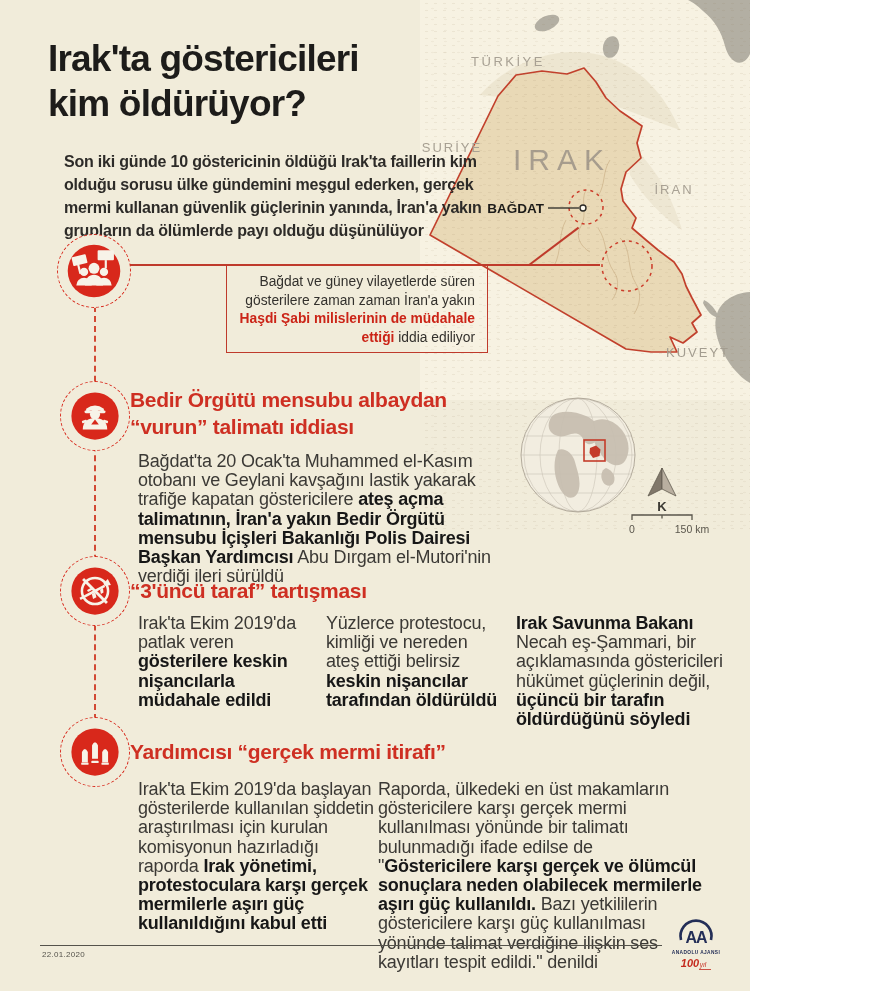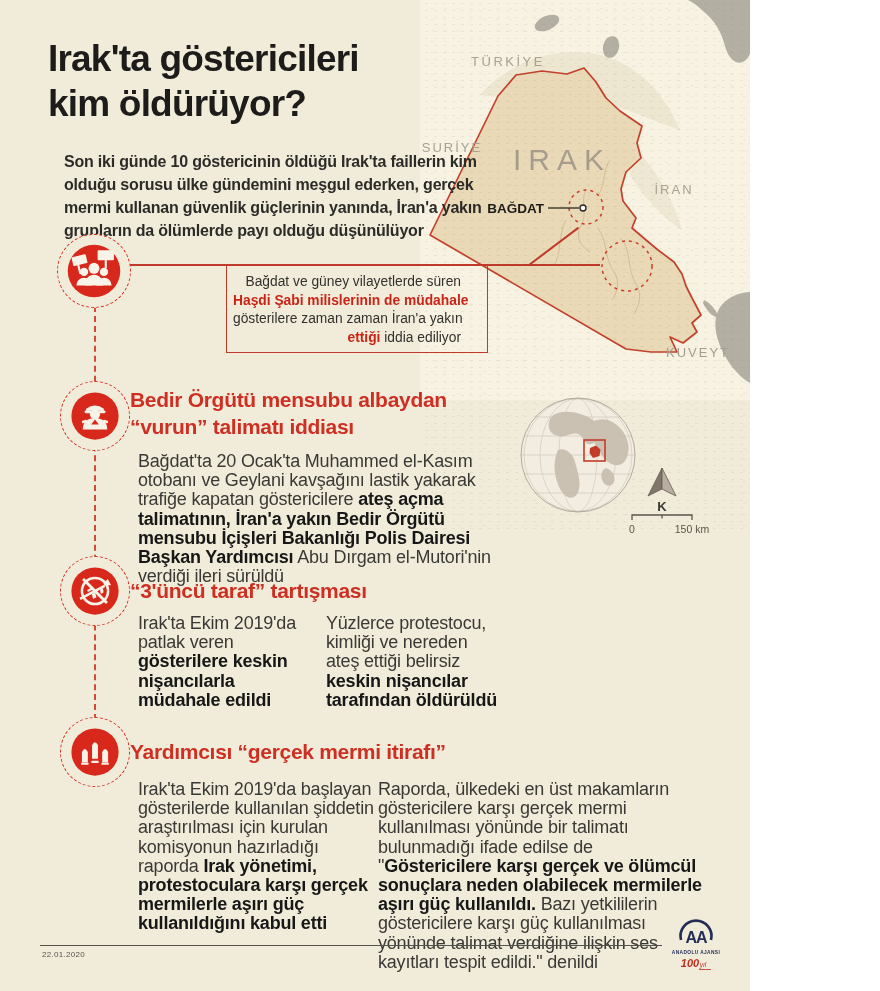--- a/index.html
+++ b/index.html
@@ -13,21 +13,21 @@
     background-size:9px 7px,13px 11px;background-position:0 0,4px 3px;opacity:.5;}
   .title{position:absolute;left:48px;top:36px;width:400px;margin:0;
     font-size:37px;line-height:45px;font-weight:700;letter-spacing:-0.8px;color:#1d1c1a;white-space:pre-line;}
   .intro{position:absolute;left:48px;top:134px;width:424px;margin:16px;
     font-size:16px;line-height:23px;font-weight:700;letter-spacing:-0.2px;color:#2d2b28;}
   .vline{position:absolute;left:94px;top:306px;height:414px;width:0;border-left:2px dashed #d24a35;}
   .connector{position:absolute;left:126px;top:264px;width:474px;height:1.8px;background:#bf3a2b;}
   .connector-diag{position:absolute;left:529px;top:264px;width:62px;height:1.8px;background:#bf3a2b;
     transform:rotate(-37deg);transform-origin:left center;}
   .callout{position:absolute;left:226px;top:264px;width:262px;height:89px;border:1.5px solid #bf3a2b;
-    box-sizing:border-box;padding:8px 26px 0 6px;text-align:right;
+    box-sizing:border-box;padding:8px 12px 0 6px;text-align:right;
     font-size:13.8px;line-height:18.5px;color:#33312d;white-space:nowrap;}
   .callout .b{font-weight:700;color:#cb2417;}
   .icon-wrap{position:absolute;}
   .icon-ring{position:absolute;left:0;top:0;width:100%;height:100%;border-radius:50%;
     border:1.5px dashed #d8281b;background:#f1ecda;box-sizing:border-box;}
   .icon-svg{position:absolute;}
   .sec-heading{position:absolute;margin:0;font-size:21px;line-height:27px;font-weight:700;
     letter-spacing:-0.3px;color:#ce2f22;white-space:pre-line;}
   .body-text{position:absolute;margin:8px;font-size:18px;line-height:19.2px;letter-spacing:-0.2px;color:#3b3935;}
   .body-text .b{font-weight:700;color:#171717;}
@@ -86,22 +86,22 @@
     <h1 class="title">Irak'ta göstericileri
 kim öldürüyor?</h1>
     <p class="intro">Son iki günde 10 göstericinin öldüğü Irak'ta faillerin kim olduğu sorusu ülke gündemini meşgul ederken, gerçek mermi kullanan güvenlik güçlerinin yanında, İran'a yakın grupların da ölümlerde payı olduğu düşünülüyor</p>
 
     <div class="vline"></div>
     <div class="connector"></div>
     <div class="connector-diag"></div>
 
     <div class="callout">
       <div><span>Bağdat ve güney vilayetlerde süren</span></div>
+      <div><span>gösterilere zaman zaman İran'a yakın</span></div>
       <div><span class="b">Haşdi Şabi milislerinin de müdahale</span></div>
-      <div><span>gösterilere zaman zaman İran'a yakın</span></div>
       <div><span class="b">ettiği</span><span> iddia ediliyor</span></div>
     </div>
 
     <div class="icon-wrap" style="left:57px;top:234px;width:74px;height:74px;">
       <div class="icon-ring"></div>
       <svg class="icon-svg" style="left:8px;top:8px;" width="58" height="58" viewBox="0 0 64 64">
         <circle cx="32" cy="32" r="29" fill="#d8281b"></circle>
         <g fill="#f7f3e8">
           <rect x="8" y="15" width="16" height="10" rx="1" transform="rotate(-14 16 20)"></rect>
           <rect x="14.6" y="25" width="2.4" height="10" transform="rotate(-14 16 30)"></rect>
@@ -195,20 +195,21 @@
       <polygon points="44,6 58,34 44,27" fill="#b9afa0" stroke="#5f594e" stroke-width="0.8"></polygon>
       <text x="44" y="49" text-anchor="middle" font-size="13" font-weight="700" fill="#3c3a34">K</text>
       <path d="M14,58 v-5 h60 v5 M44,53 v3.5" stroke="#5a564c" stroke-width="1.3" fill="none"></path>
       <text x="14" y="71" text-anchor="middle" font-size="10.5" fill="#5a564c">0</text>
       <text x="74" y="71" text-anchor="middle" font-size="10.5" fill="#5a564c">150 km</text>
     </svg>
 
     <h2 class="sec-heading" style="left:130px;top:577px;width:420px;">“3'üncü taraf” tartışması</h2>
     <p class="body-text" style="left:130px;top:606px;width:180px;"><span>Irak'ta Ekim 2019'da patlak veren </span><span class="b">gösterilere keskin nişancılarla müdahale edildi</span></p>
     <p class="body-text" style="left:318px;top:606px;width:178px;"><span>Yüzlerce protestocu, kimliği ve nereden ateş ettiği belirsiz </span><span class="b">keskin nişancılar tarafından öldürüldü</span></p>
+    <p class="body-text" style="left:508px;top:606px;width:228px;"><span class="b">Irak Savunma Bakanı</span><span> Necah eş-Şammari, bir açıklamasında göstericileri hükümet güçlerinin değil, </span><span class="b">üçüncü bir tarafın öldürdüğünü söyledi</span></p>
 
     <h2 class="sec-heading" style="left:130px;top:738px;width:460px;">Yardımcısı “gerçek mermi itirafı”</h2>
     <p class="body-text" style="left:130px;top:772px;width:238px;"><span>Irak'ta Ekim 2019'da başlayan gösterilerde kullanılan şiddetin araştırılması için kurulan komisyonun hazırladığı raporda </span><span class="b">Irak yönetimi, protestoculara karşı gerçek mermilerle aşırı güç kullanıldığını kabul etti</span></p>
     <p class="body-text" style="left:370px;top:772px;width:332px;"><span>Raporda, ülkedeki en üst makamların göstericilere karşı gerçek mermi kullanılması yönünde bir talimatı bulunmadığı ifade edilse de "</span><span class="b">Göstericilere karşı gerçek ve ölümcül sonuçlara neden olabilecek mermilerle aşırı güç kullanıldı.</span><span> Bazı yetkililerin göstericilere karşı güç kullanılması yönünde talimat verdiğine ilişkin ses kayıtları tespit edildi." denildi</span></p>
 
     <div class="footer-line"></div>
     <div class="footer-date">22.01.2020</div>
     <svg class="logo" viewBox="0 0 60 66">
       <path d="M15,30 A15.5,15.5 0 1 1 45,30" fill="none" stroke="#232e57" stroke-width="2.6"></path>
       <text x="30" y="33" text-anchor="middle" font-size="16" font-weight="700" letter-spacing="-1" fill="#232e57">AA</text>

